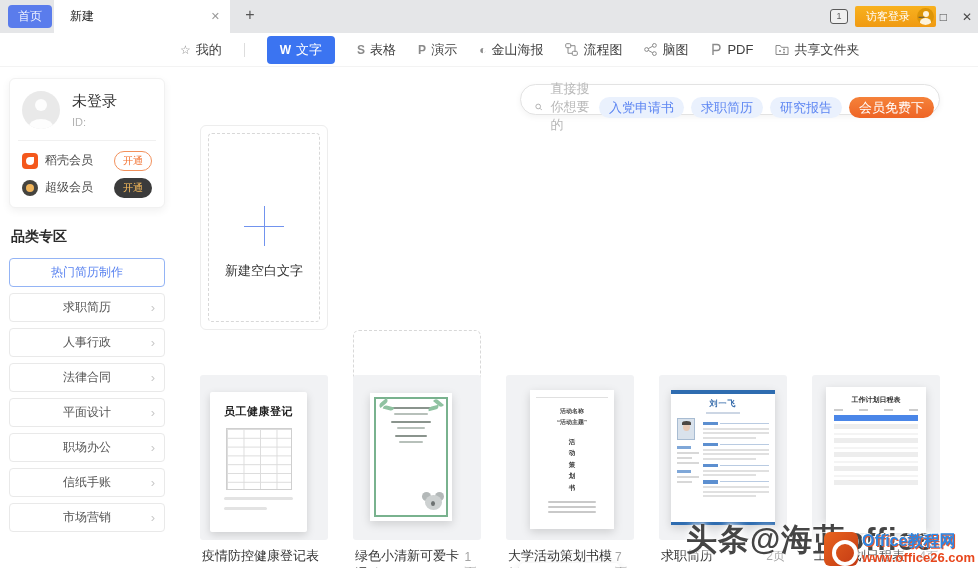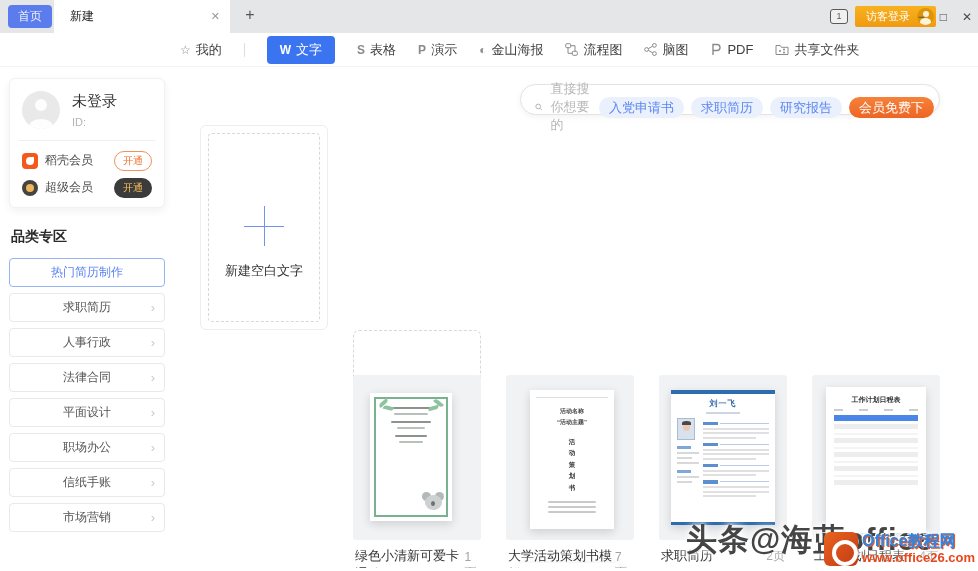--- a/index.html
+++ b/index.html
@@ -353,20 +353,34 @@
         
         
         
         
         
         
       </div>
 
     </div>
 
+    <div class="card r2 c1">
+      <div class="prev-card">
+        <div class="page health-page">
+          <div class="health-title">员工健康登记</div>
+          <div class="health-grid"></div>
+          <div class="hbar"></div>
+            <div class="hbar short"></div>
+        </div>
+      </div>
+      <div class="prev-caption">
+        <span>疫情防控健康登记表</span>
+        <span class="prev-pages"></span>
+      </div>
+    </div>
 
     <div class="card r2 c2">
       <div class="prev-card">
         <div class="page green-page">
           <div class="gp-frame"></div>
           <span class="leaf l1"></span>
             <span class="leaf l2"></span>
             <span class="leaf r1"></span>
             <span class="leaf r2"></span>
           <div class="gp-bar b1"></div>

